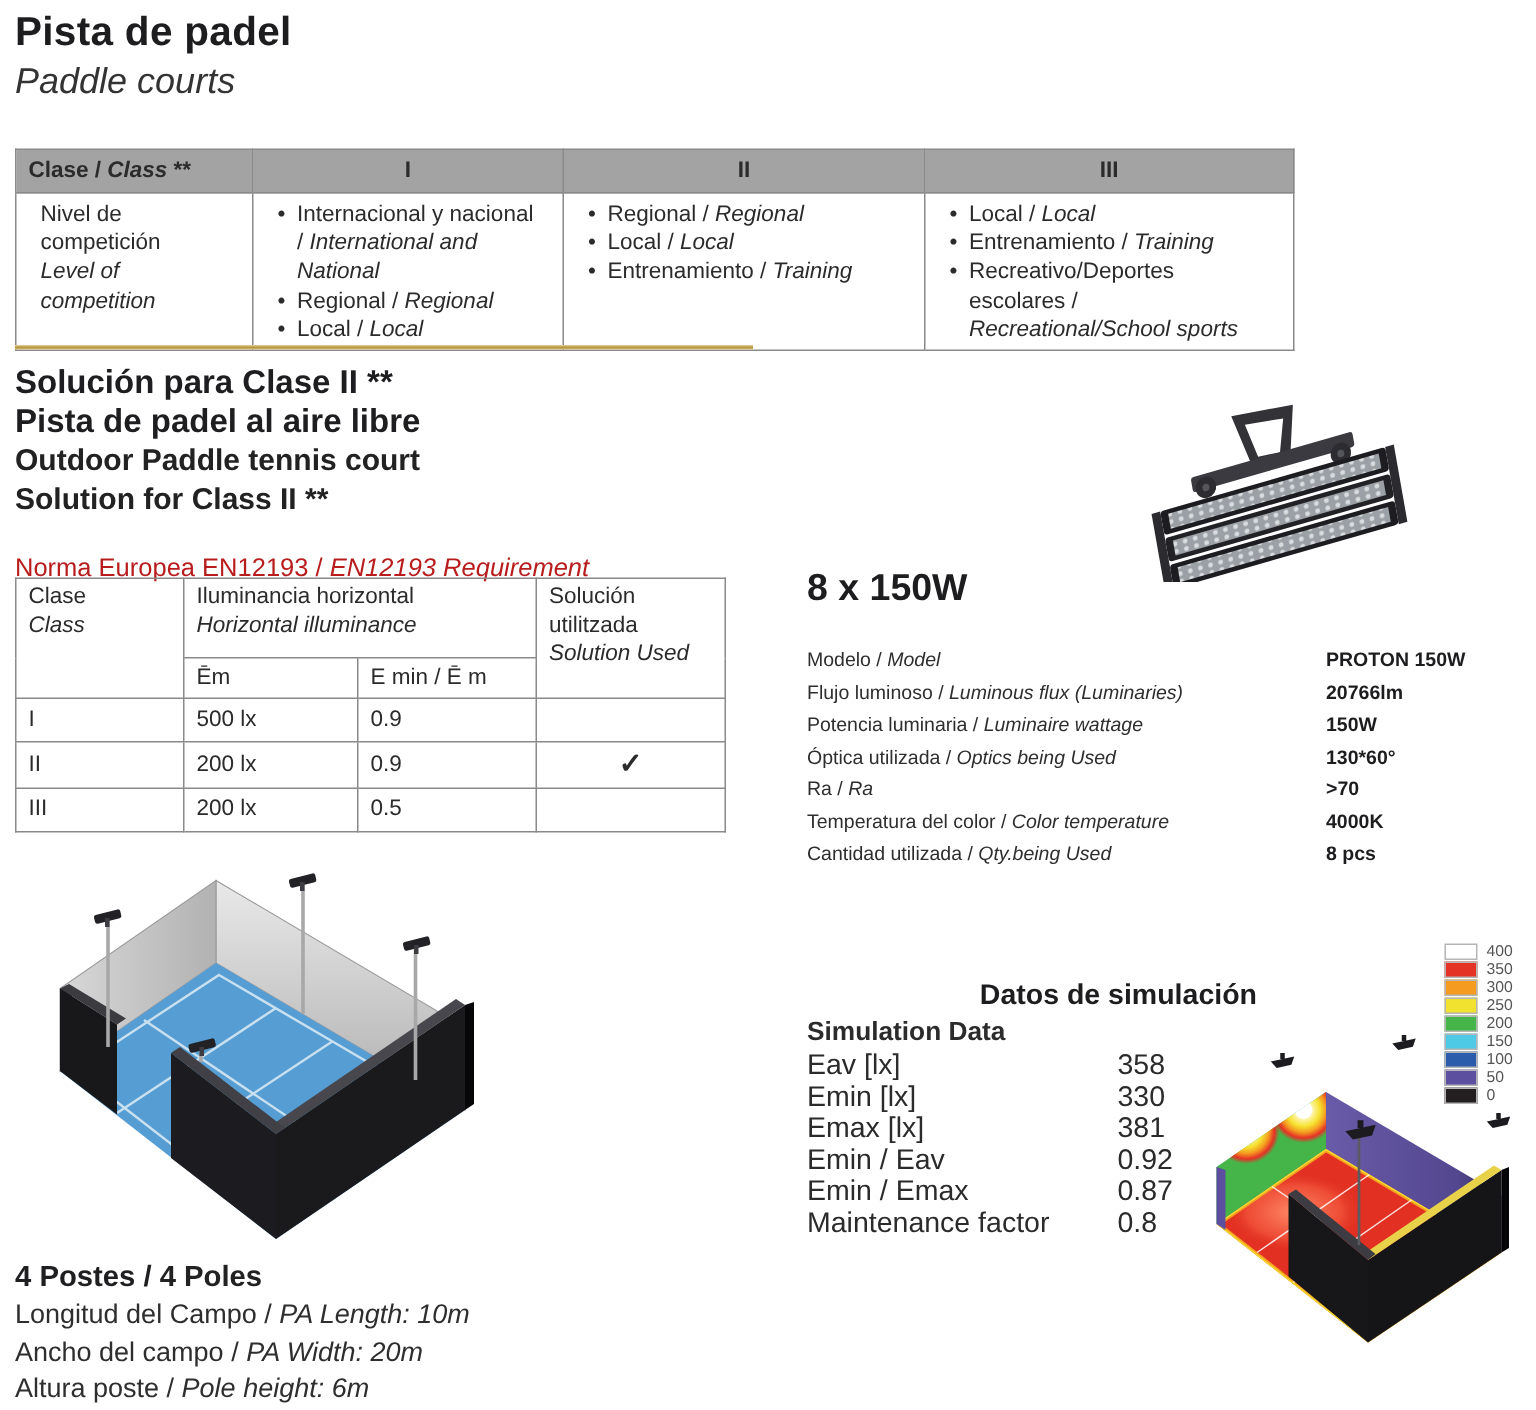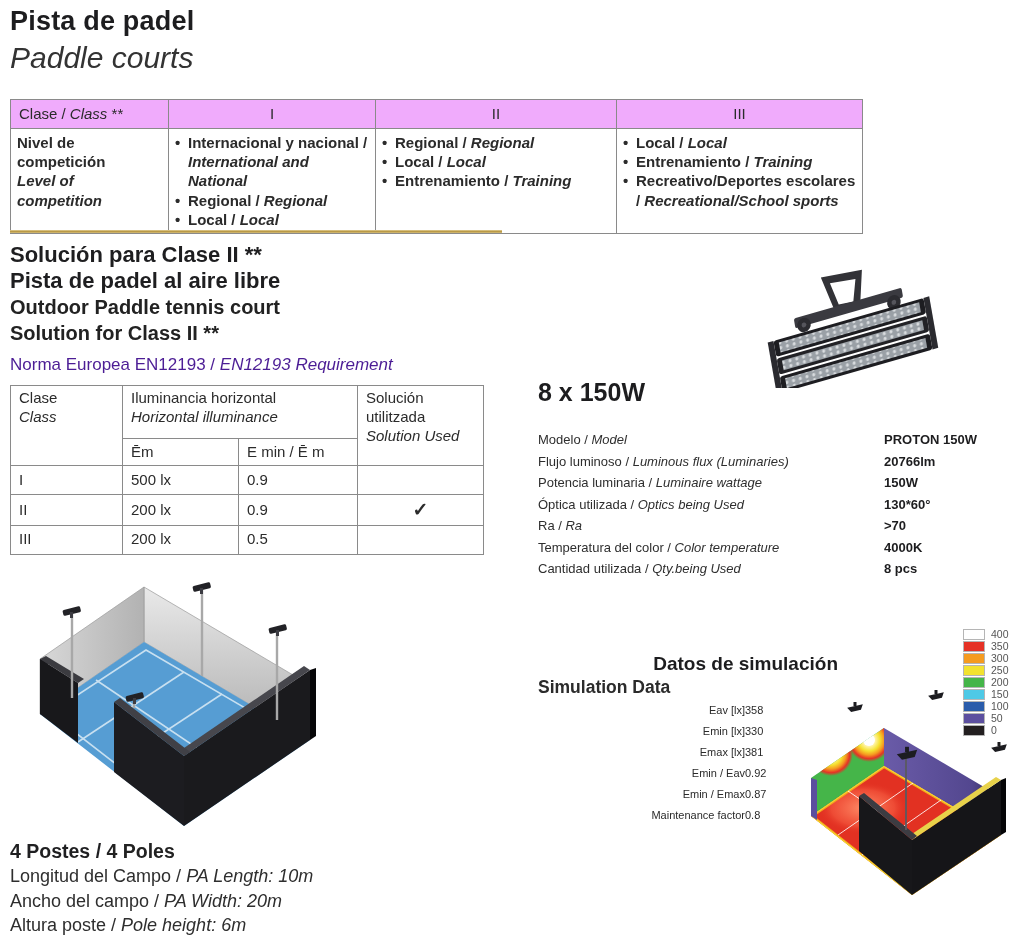--- a/index.html
+++ b/index.html
@@ -7,54 +7,54 @@
     width:1024px;height:940px;position:relative;background:#ffffff;
     font-family:"Liberation Sans", sans-serif;color:#2b2b2b;
     -webkit-font-smoothing:antialiased;overflow:hidden;
   }
   .abs{position:absolute;}
   .it{font-style:italic;}
   .b7{font-weight:bold;}
   .semi{font-weight:600;color:#222;}
   
   .page-title{left:10px;top:6px;font-size:27px;font-weight:bold;color:#1d1d1f;letter-spacing:.2px;}
-  .page-subtitle{left:10px;top:41px;font-size:30px;font-style:italic;color:#333;}
+  .page-subtitle{left:10px;top:41px;font-size:24px;font-style:italic;color:#333;}
   
   table{border-collapse:collapse;}
   .t1{left:10px;top:99px;width:852px;font-size:15px;table-layout:fixed;}
-  .t1 th,.t1 td{border:1px solid #8a8a8a;vertical-align:top;padding:4px 6px;line-height:1.28;font-weight:bold;}
-  .t1 thead th{background:#f0abfc;font-weight:normal;text-align:center;height:22px;vertical-align:middle;padding:3px 8px;}
+  .t1 th,.t1 td{border:1px solid #8a8a8a;vertical-align:top;padding:4px 16px;line-height:1.28;}
+  .t1 thead th{background:#a3a3a3;font-weight:bold;text-align:center;height:22px;vertical-align:middle;padding:3px 8px;}
   .t1 thead th.first{text-align:left;}
   .bi{display:flex;}
   .bi .b{width:13px;flex:0 0 13px;}
   .bi .bt{flex:1;}
   .t2{left:10px;top:385px;width:473px;font-size:15px;table-layout:fixed;}
   .t2 th,.t2 td{border:1px solid #8a8a8a;text-align:left;font-weight:normal;padding:3px 8px;vertical-align:top;line-height:1.25;}
   .t2 .sub th{height:20px;vertical-align:middle;}
   .t2 td.data{height:22px;vertical-align:middle;}
   .t2 td.check{text-align:center;font-weight:bold;font-size:19px;vertical-align:middle;}
   
   .divider{left:10px;top:230px;width:492px;height:3px;
     background:linear-gradient(#e3cf96,#b6953f 55%,#d9c383);}
   
   .sol{left:10px;top:242px;line-height:1.0;}
   .sol .l1{font-size:22px;font-weight:bold;color:#1e1e20;line-height:26px;}
   .sol .l2{font-size:20px;line-height:26px;}
-  .sol .l3{font-size:17px;line-height:25px;color:#4c1d95;margin-top:6px;}
+  .sol .l3{font-size:17px;line-height:25px;color:#b91c1c;margin-top:20px;}
   
   .prod-title{left:538px;top:378px;font-size:25px;font-weight:bold;color:#1d1d1f;}
   .specs{left:538px;top:429px;width:486px;font-size:13px;}
   .spec-row{display:flex;line-height:21.5px;}
   .spec-row .lbl{flex:0 0 346px;color:#2e2e2e;}
   .spec-row .val{font-weight:bold;color:#1d1d1f;}
   
   .sim{left:538px;top:652px;width:300px;}
   .sim .st1{font-size:19px;font-weight:bold;color:#1d1d1f;line-height:24px;text-align:right;}
   .sim .st2{font-size:17.5px;font-weight:600;line-height:23px;margin-bottom:1px;}
-  .sim-row{display:flex;font-size:11px;line-height:21px;text-align:right;}
+  .sim-row{display:flex;font-size:19px;line-height:21px;}
   .sim-row .lbl{flex:0 0 207px;}
   
   .legend{left:963px;top:628px;z-index:5;}
   .leg-row{display:flex;align-items:center;height:12px;}
   .leg-sw{width:22px;height:11px;border:1px solid #b5b5b5;box-sizing:border-box;flex:0 0 22px;}
   .leg-lab{font-size:10.5px;color:#555;margin-left:6px;line-height:12px;}
   
   .install{left:10px;top:838px;}
   .install .p1{font-size:19.5px;line-height:26px;color:#1f1f21;}
   .install .p1 .b7{font-weight:bold;}

